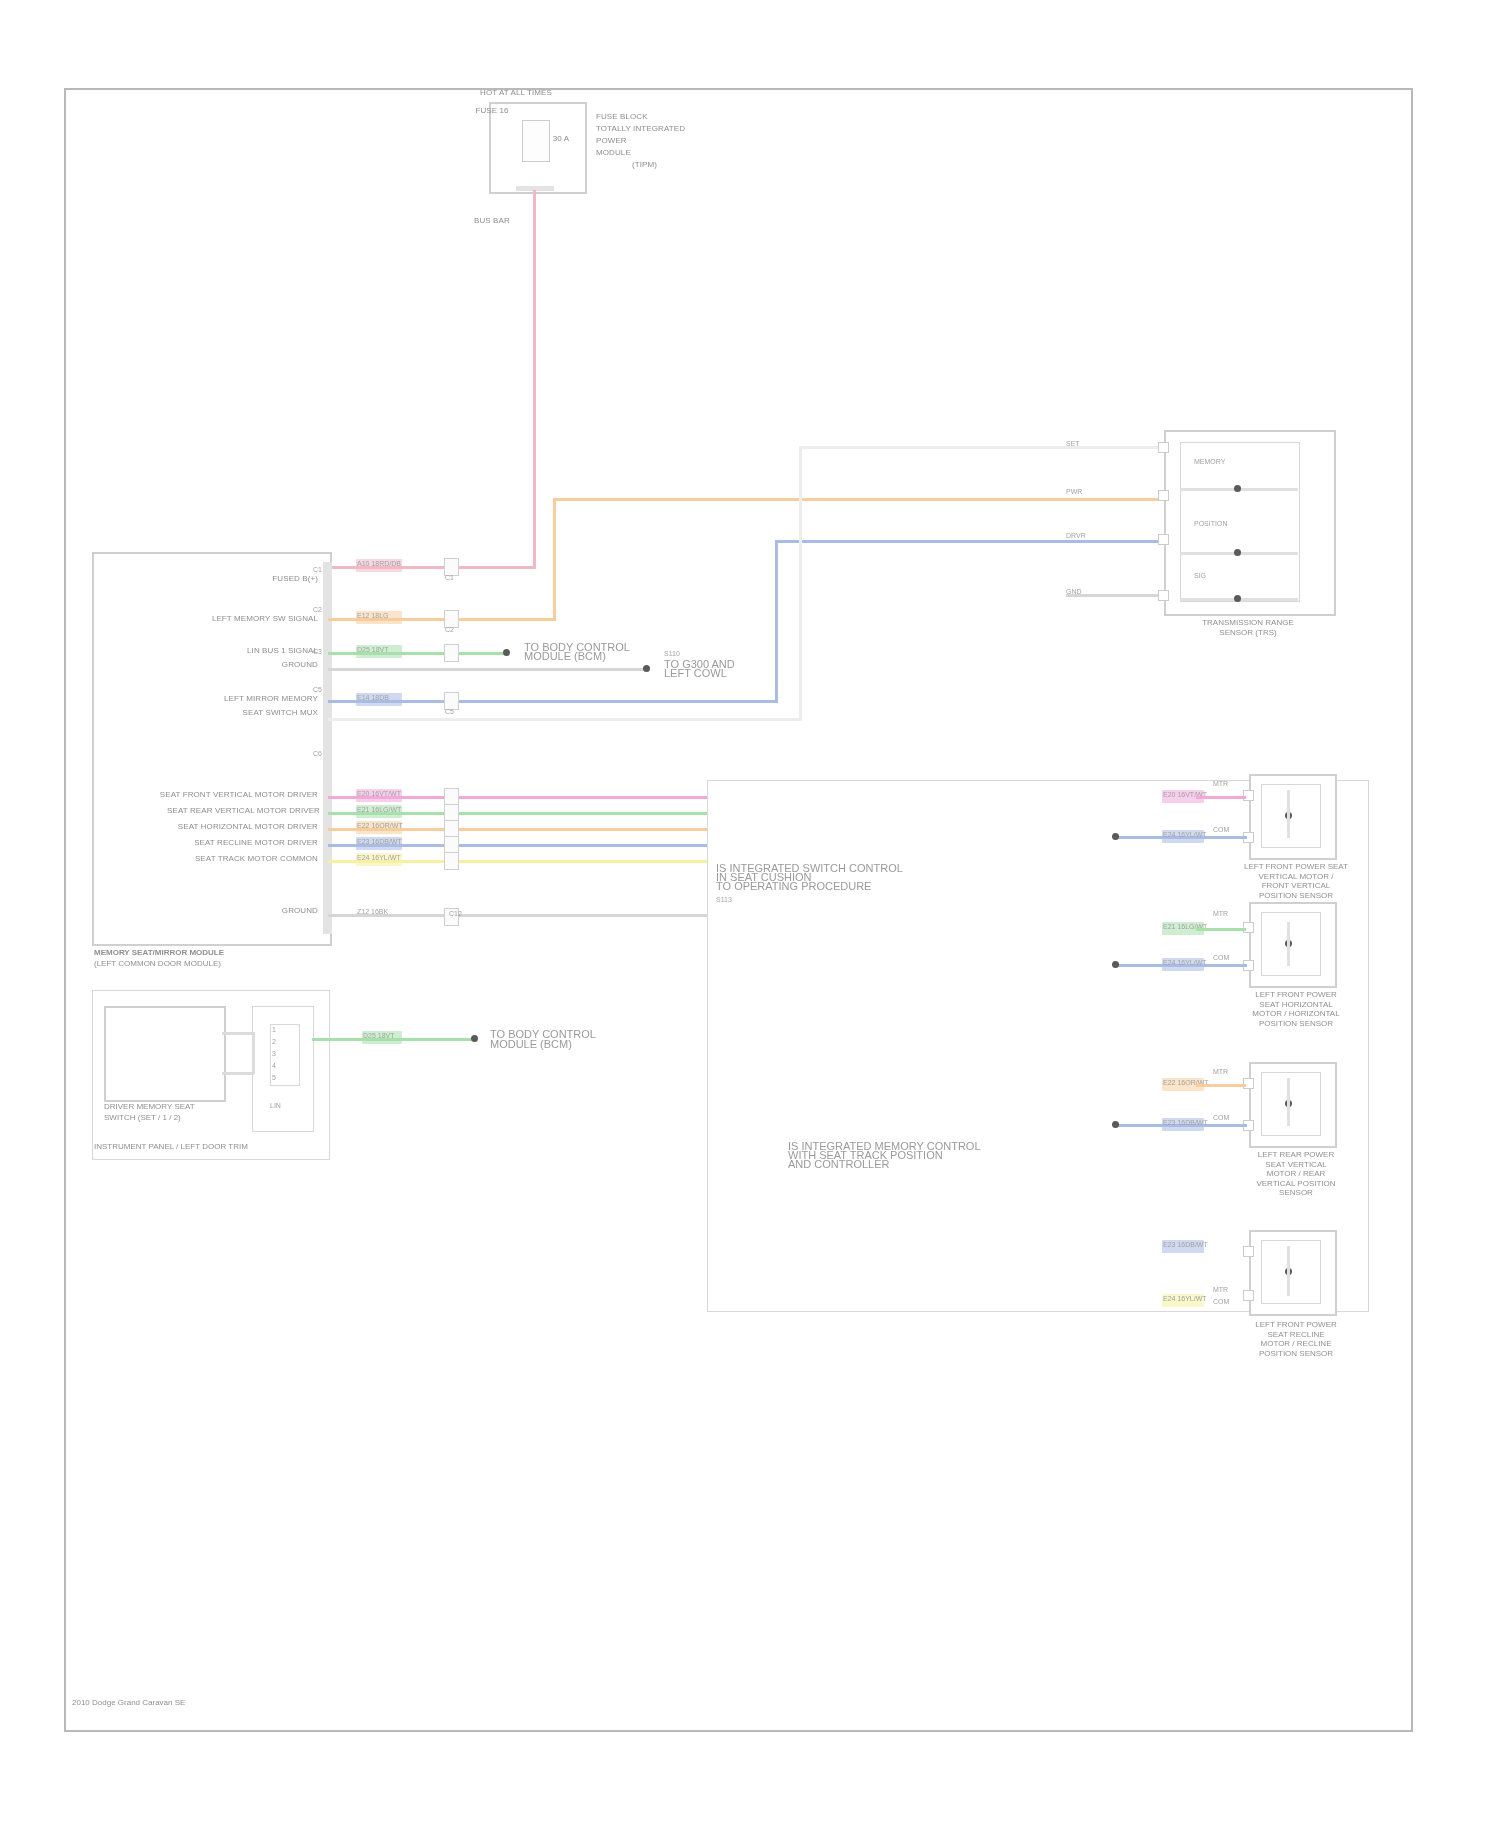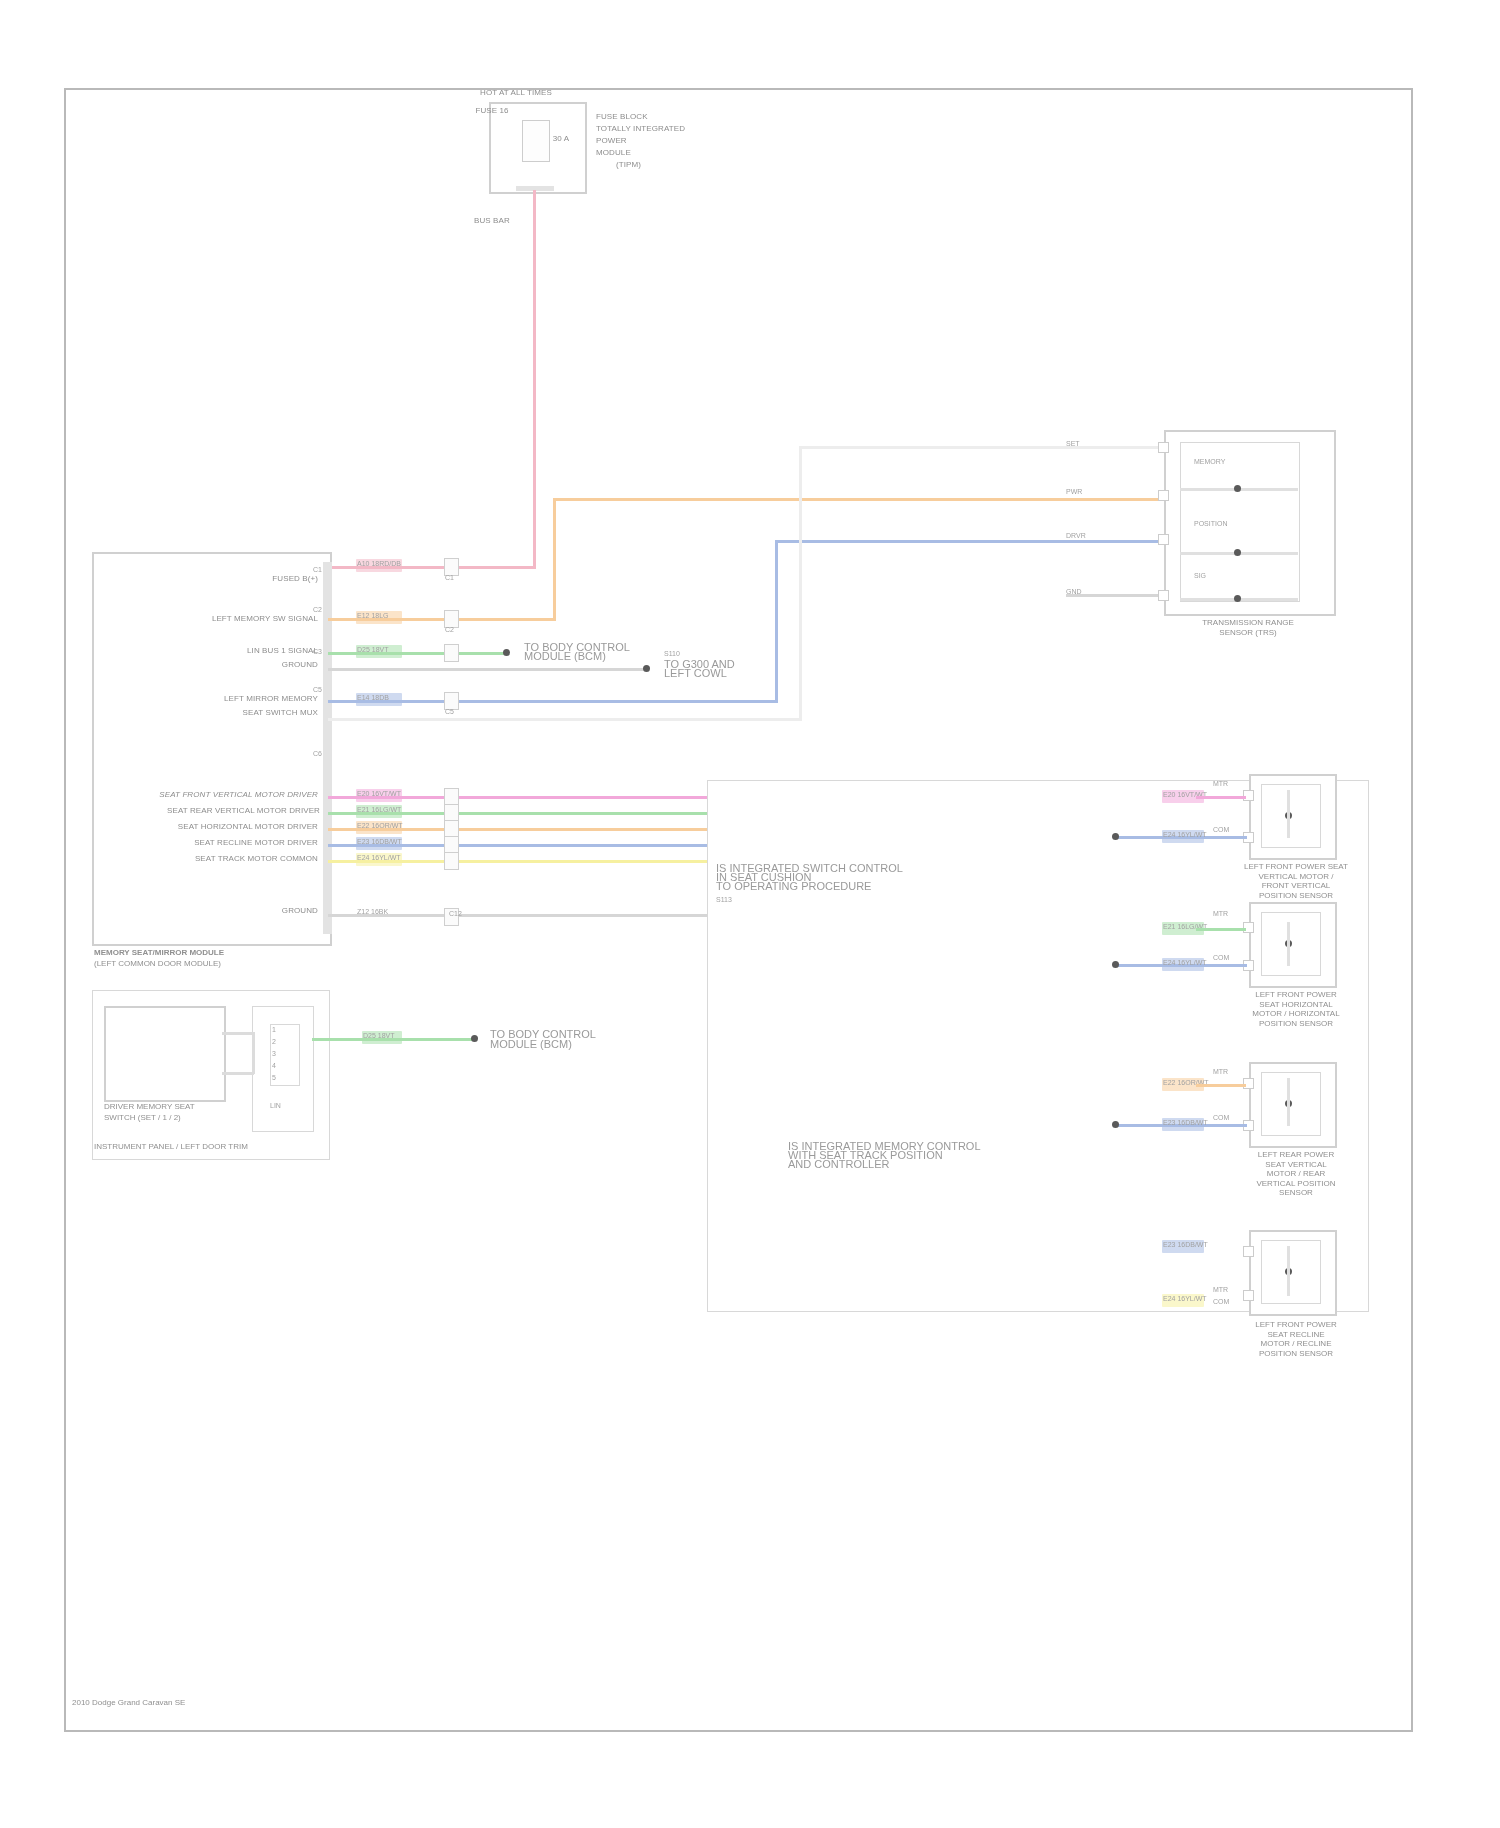--- a/index.html
+++ b/index.html
@@ -33,42 +33,42 @@
     <div class="lbl c" style="left:390px;top:-2px;width:120px;">HOT AT ALL TIMES</div>
     <div class="box" style="left:423px;top:12px;width:94px;height:88px;"></div>
     <div class="fuse" style="left:456px;top:30px;width:26px;height:40px;"></div>
     <div class="lbl c" style="left:398px;top:16px;width:56px;">FUSE 16</div>
     <div class="lbl c" style="left:470px;top:44px;width:50px;">30 A</div>
 
     <div class="lbl" style="left:530px;top:22px;">FUSE BLOCK</div>
     <div class="lbl" style="left:530px;top:34px;">TOTALLY INTEGRATED</div>
     <div class="lbl" style="left:530px;top:46px;">POWER</div>
     <div class="lbl" style="left:530px;top:58px;">MODULE</div>
-    <div class="lbl" style="left:514px;top:70px;padding-left:36px;">(TIPM)</div>
+    <div class="lbl" style="left:530px;top:70px;padding-left:36px;">(TIPM)</div>
 
     <div class="bus" style="left:450px;top:96px;width:38px;height:5px;"></div>
     <div class="lbl" style="left:408px;top:126px;">BUS BAR</div>
 
     <div class="vw" style="left:467px;top:100px;height:378px;background:#f3b8c6;"></div>
     <div class="hw" style="left:262px;top:476px;width:208px;background:#f3b8c6;"></div>
 
     <div class="box" style="left:26px;top:462px;width:236px;height:390px;"></div>
     <div class="bus" style="left:257px;top:472px;width:9px;height:372px;"></div>
 
     <div class="capl" style="left:28px;top:858px;font-weight:bold;">MEMORY SEAT/MIRROR MODULE</div>
     <div class="capl" style="left:28px;top:869px;">(LEFT COMMON DOOR MODULE)</div>
 
     <div class="lbl r" style="left:80px;top:484px;width:172px;">FUSED B(+)</div>
     <div class="lbl r" style="left:80px;top:524px;width:172px;">LEFT MEMORY SW SIGNAL</div>
     <div class="lbl r" style="left:80px;top:556px;width:172px;">LIN BUS 1 SIGNAL</div>
     <div class="lbl r" style="left:80px;top:570px;width:172px;">GROUND</div>
     <div class="lbl r" style="left:80px;top:604px;width:172px;">LEFT MIRROR MEMORY</div>
     <div class="lbl r" style="left:80px;top:618px;width:172px;">SEAT SWITCH MUX</div>
 
-    <div class="lbl r" style="left:10px;top:700px;width:242px;font-style:italic;">SEAT FRONT VERTICAL MOTOR DRIVER</div>
+    <div class="lbl r" style="left:10px;top:700px;width:242px;">SEAT FRONT VERTICAL MOTOR DRIVER</div>
     <div class="lbl r" style="left:12px;top:716px;width:242px;">SEAT REAR VERTICAL MOTOR DRIVER</div>
     <div class="lbl r" style="left:10px;top:732px;width:242px;">SEAT HORIZONTAL MOTOR DRIVER</div>
     <div class="lbl r" style="left:10px;top:748px;width:242px;">SEAT RECLINE MOTOR DRIVER</div>
     <div class="lbl r" style="left:10px;top:764px;width:242px;">SEAT TRACK MOTOR COMMON</div>
     <div class="lbl r" style="left:10px;top:816px;width:242px;">GROUND</div>
 
     <div class="tiny" style="left:247px;top:476px;">C1</div>
     <div class="tiny" style="left:247px;top:516px;">C2</div>
     <div class="tiny" style="left:247px;top:558px;">C3</div>
     <div class="tiny" style="left:247px;top:596px;">C5</div>

